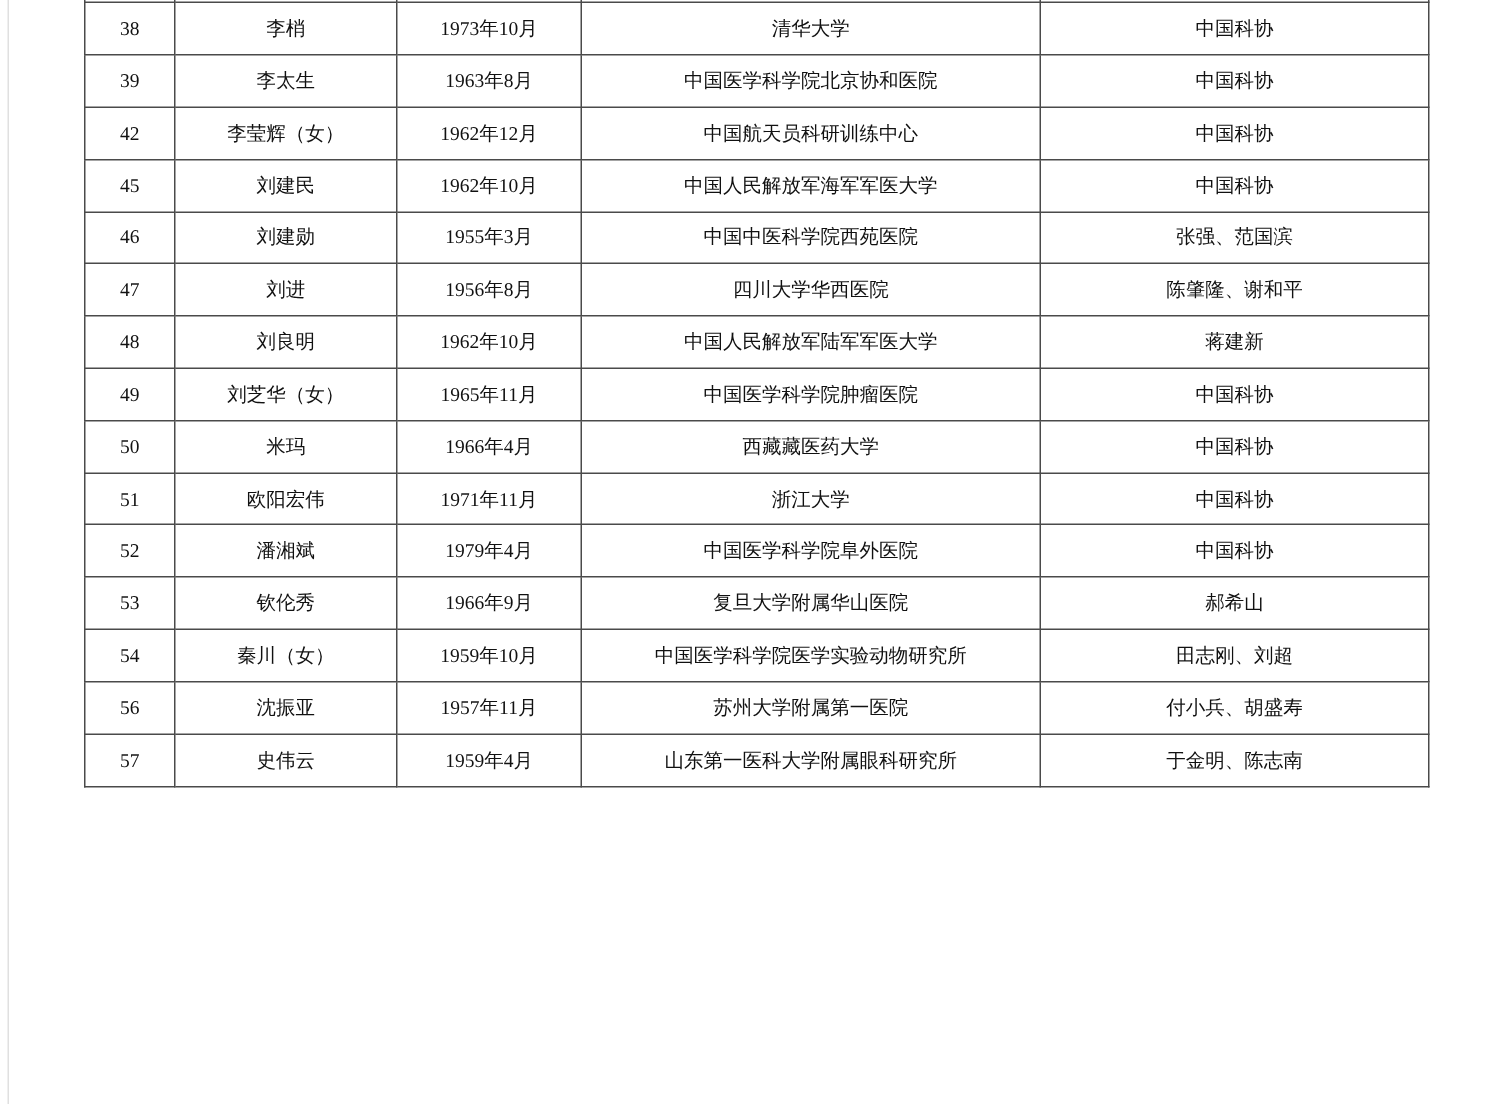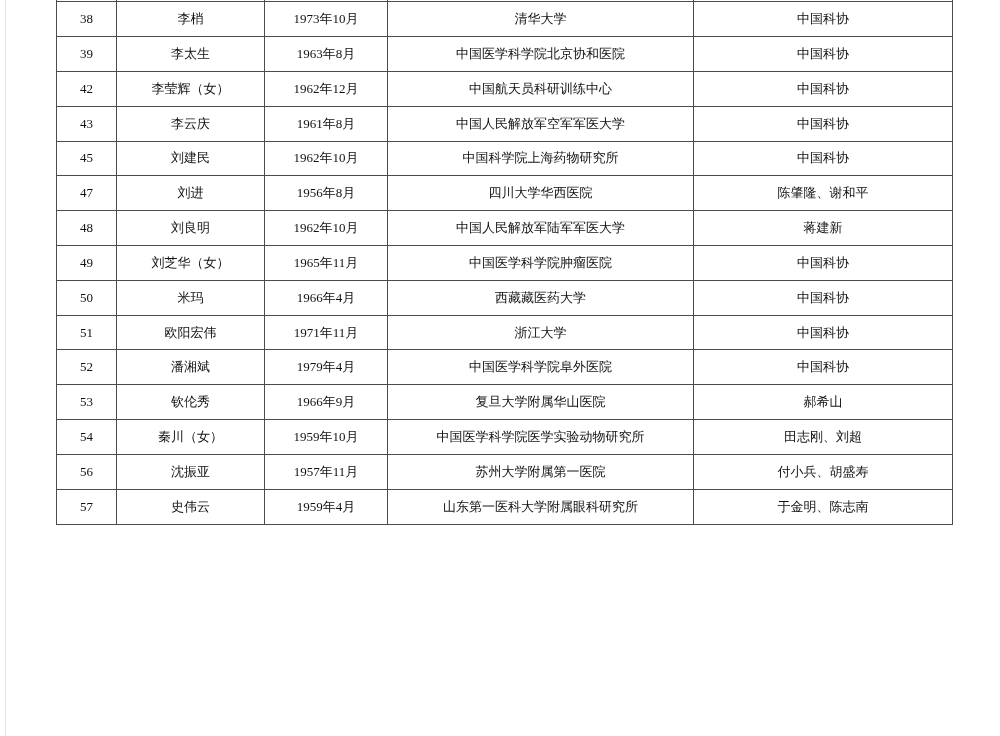--- a/index.html
+++ b/index.html
@@ -84,32 +84,32 @@
           <td>中国科协</td>
         </tr>
         <tr>
           <td>42</td>
           <td>李莹辉（女）</td>
           <td>1962年12月</td>
           <td>中国航天员科研训练中心</td>
           <td>中国科协</td>
         </tr>
         <tr>
-          <td>43</td>
-          <td>李云庆</td>
-          <td>1961年8月</td>
-          <td>中国人民解放军空军军医大学</td>
+          <td>45</td>
+          <td>刘建民</td>
+          <td>1962年10月</td>
+          <td>中国人民解放军海军军医大学</td>
           <td>中国科协</td>
         </tr>
         <tr>
-          <td>45</td>
-          <td>刘建民</td>
-          <td>1962年10月</td>
-          <td>中国科学院上海药物研究所</td>
-          <td>中国科协</td>
+          <td>46</td>
+          <td>刘建勋</td>
+          <td>1955年3月</td>
+          <td>中国中医科学院西苑医院</td>
+          <td>张强、范国滨</td>
         </tr>
         <tr>
           <td>47</td>
           <td>刘进</td>
           <td>1956年8月</td>
           <td>四川大学华西医院</td>
           <td>陈肇隆、谢和平</td>
         </tr>
         <tr>
           <td>48</td>

